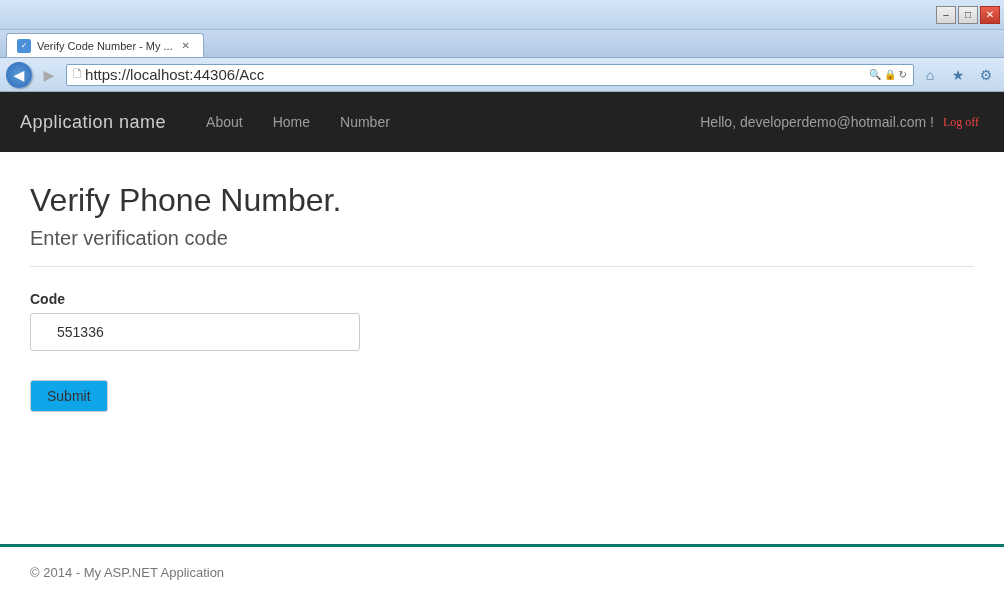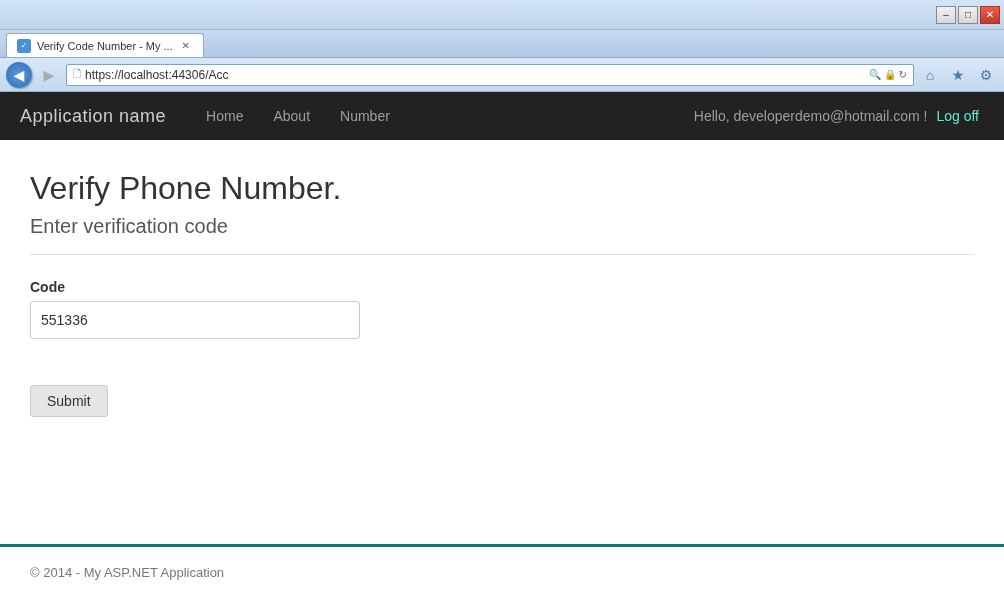--- a/index.html
+++ b/index.html
@@ -142,21 +142,21 @@
       gap: 4px;
     }
 
     .url-icon {
       color: #666;
       font-size: 10px;
     }
 
     .url-text {
       flex: 1;
-      font-size: 12px;
+      font-size: 15px;
       color: #333;
     }
 
     .url-actions {
       display: flex;
       gap: 2px;
       align-items: center;
     }
 
     .url-action-btn {
@@ -188,21 +188,21 @@
     .app-container {
       flex: 1;
       display: flex;
       flex-direction: column;
       background: white;
       overflow: hidden;
     }
 
     .navbar {
       background: #222;
-      height: 48px;
+      height: 60px;
       display: flex;
       align-items: center;
       padding: 0 20px;
       gap: 0;
     }
 
     .navbar-brand {
       color: #ccc;
       font-size: 18px;
       font-weight: 300;
@@ -233,23 +233,24 @@
       align-items: center;
       gap: 4px;
     }
 
     .navbar-user {
       color: #9d9d9d;
       font-size: 14px;
     }
 
     .navbar-logoff {
-      color: #5eead4;
-      font-size: 14px;
+      color: #ef4444;
+      font-size: 12px;
       padding: 0 5px;
+      font-family: Liberation Serif, serif;
     }
 
     .page-content {
       flex: 1;
       padding: 30px 30px 20px 30px;
       background: white;
       overflow-y: auto;
     }
 
     .page-title {
@@ -283,36 +284,36 @@
       color: #333;
       margin-bottom: 6px;
       margin-top: 13px;
     }
 
     .form-input {
       width: 330px;
       height: 38px;
       border: 1px solid #ccc;
       border-radius: 3px;
-      padding: 0 10px;
+      padding: 0 26px;
       font-size: 14px;
       color: #333;
       background: white;
       outline: none;
     }
 
     .submit-btn {
       padding: 7px 16px;
-      background: #e5e5e5;
+      background: #0ea5e9;
       border: 1px solid #ccc;
       border-radius: 3px;
       font-size: 14px;
       color: #333;
       cursor: pointer;
-      margin-top: 26px;
+      margin-top: 9px;
     }
 
     .page-footer {
       padding: 16px 30px;
       border-top: 3px solid #0f766e;
       background: white;
     }
 
     .footer-text {
       font-size: 13px;
@@ -361,22 +362,22 @@
       <button class="toolbar-icon-btn">★</button>
       <button class="toolbar-icon-btn">⚙</button>
     </div>
   </div>
 
   <div class="app-container">
 
     <nav class="navbar">
       <a class="navbar-brand">Application name</a>
       <div class="navbar-links">
+        <a class="nav-link">About</a>
         <a class="nav-link">Home</a>
-        <a class="nav-link">About</a>
         <a class="nav-link">Number</a>
       </div>
       <div class="navbar-right">
         <span class="navbar-user">Hello, developerdemo@hotmail.com !</span>
         <a class="navbar-logoff">Log off</a>
       </div>
     </nav>
 
     <div class="page-content">
       <h1 class="page-title">Verify Phone Number.</h1>

